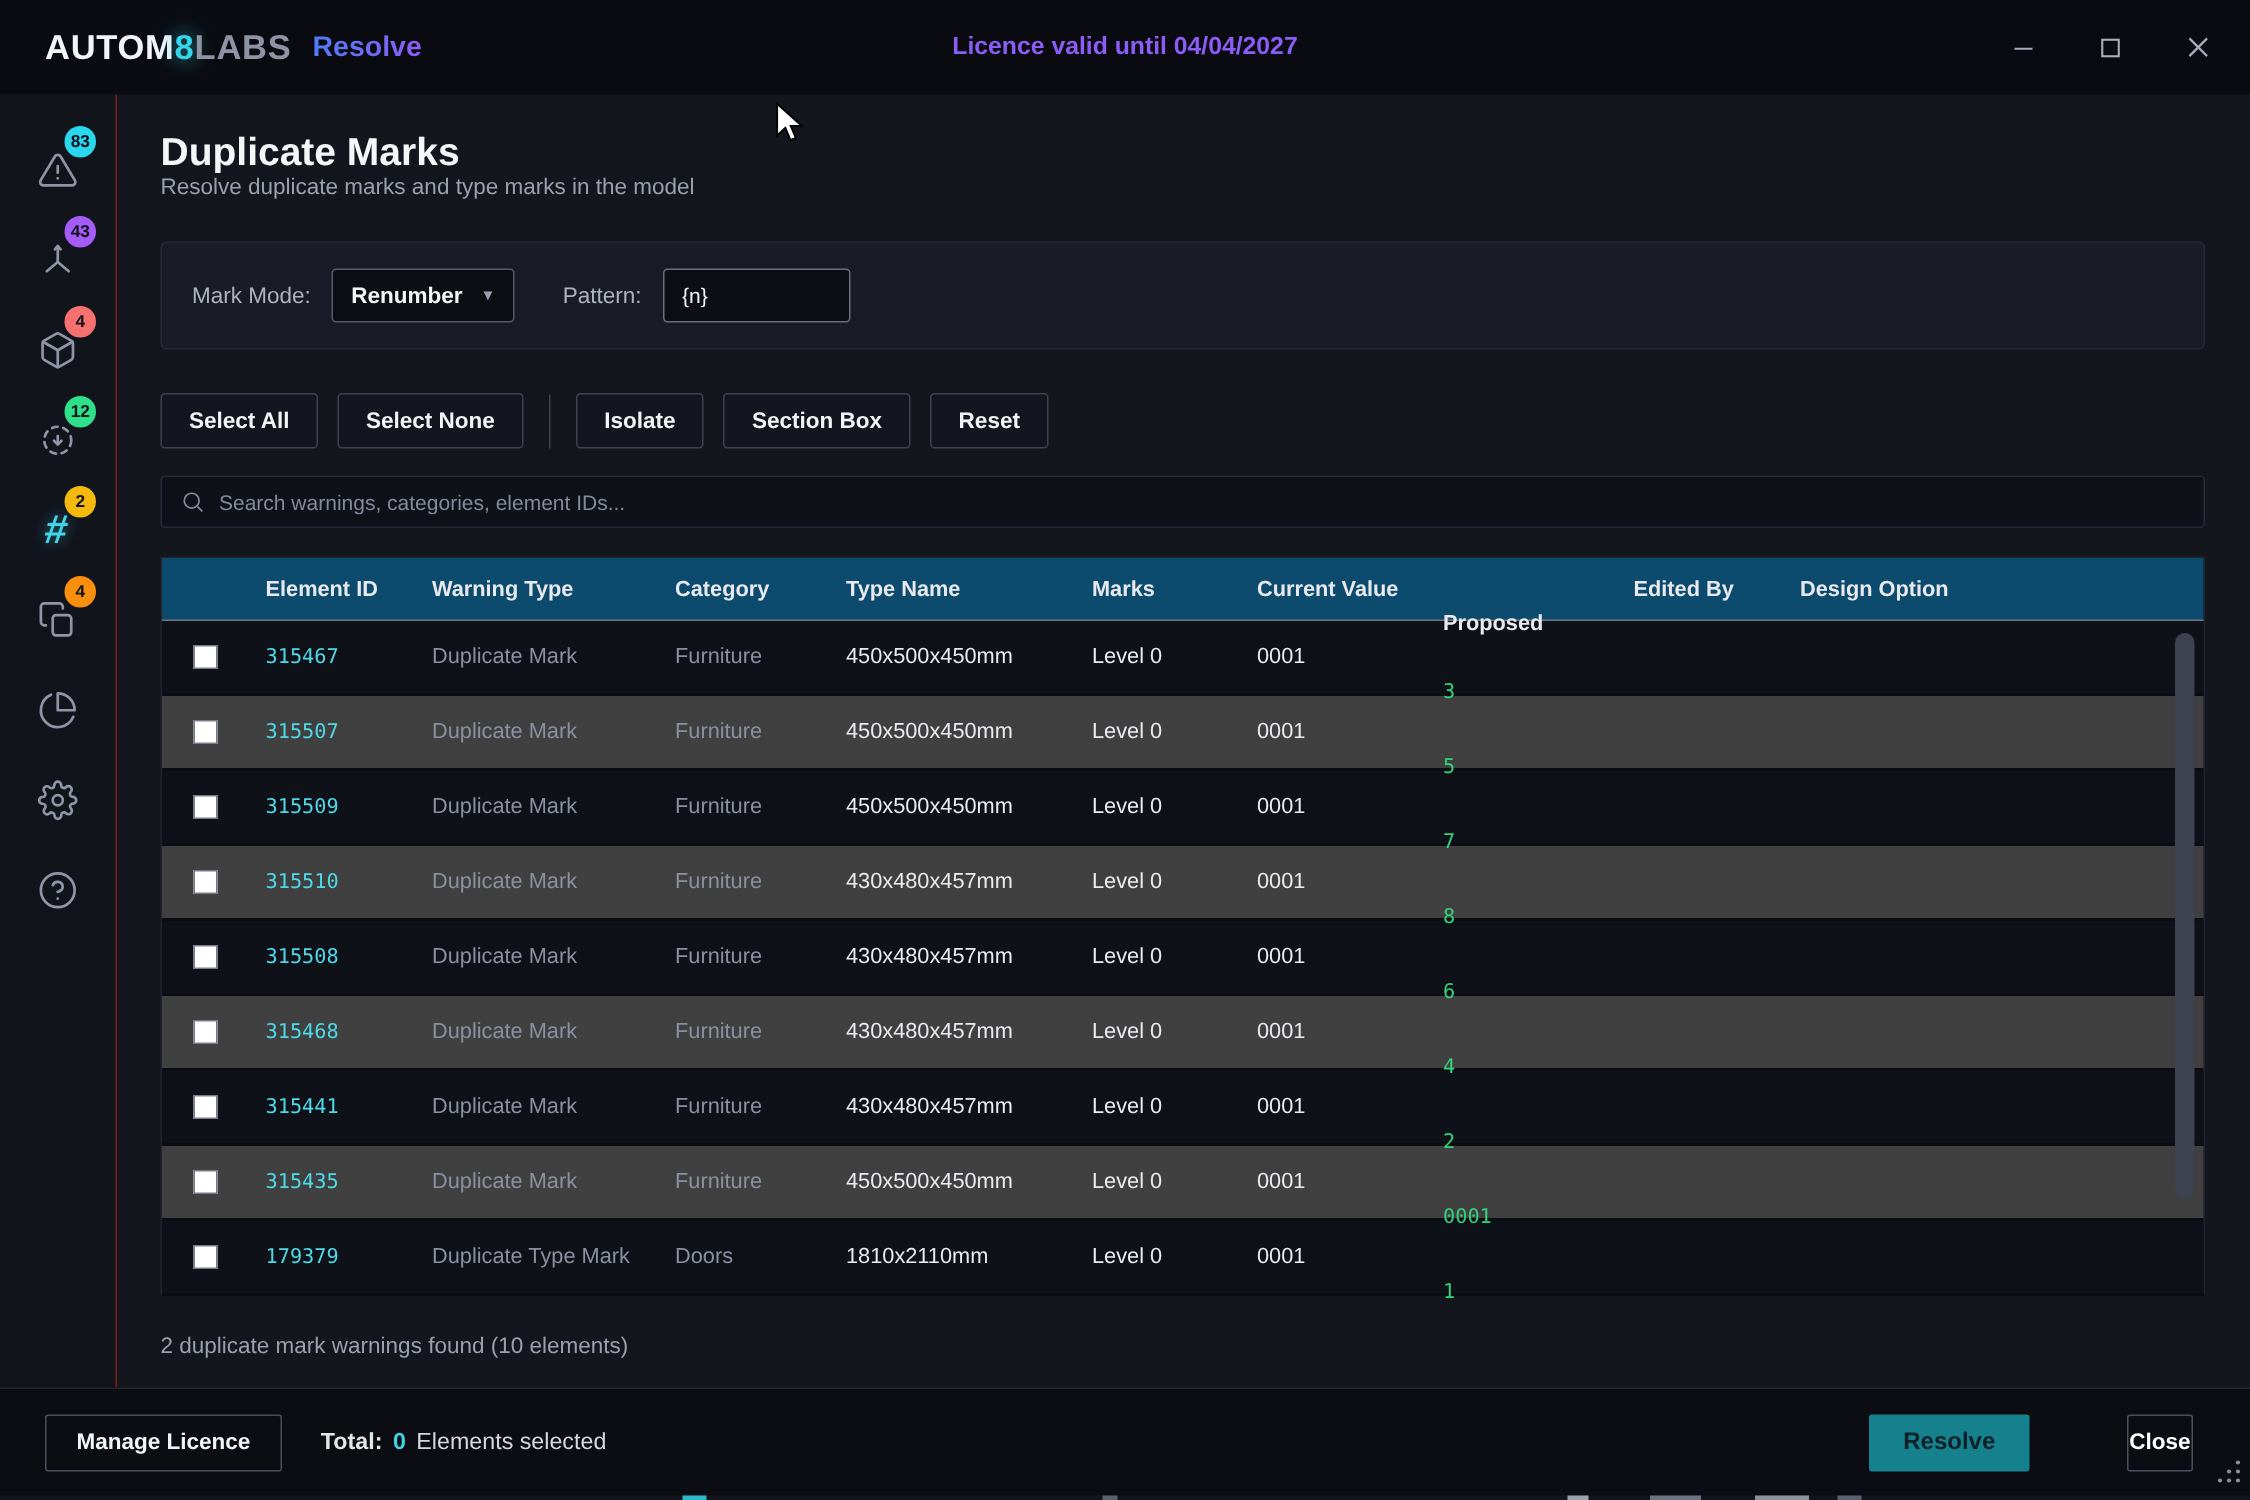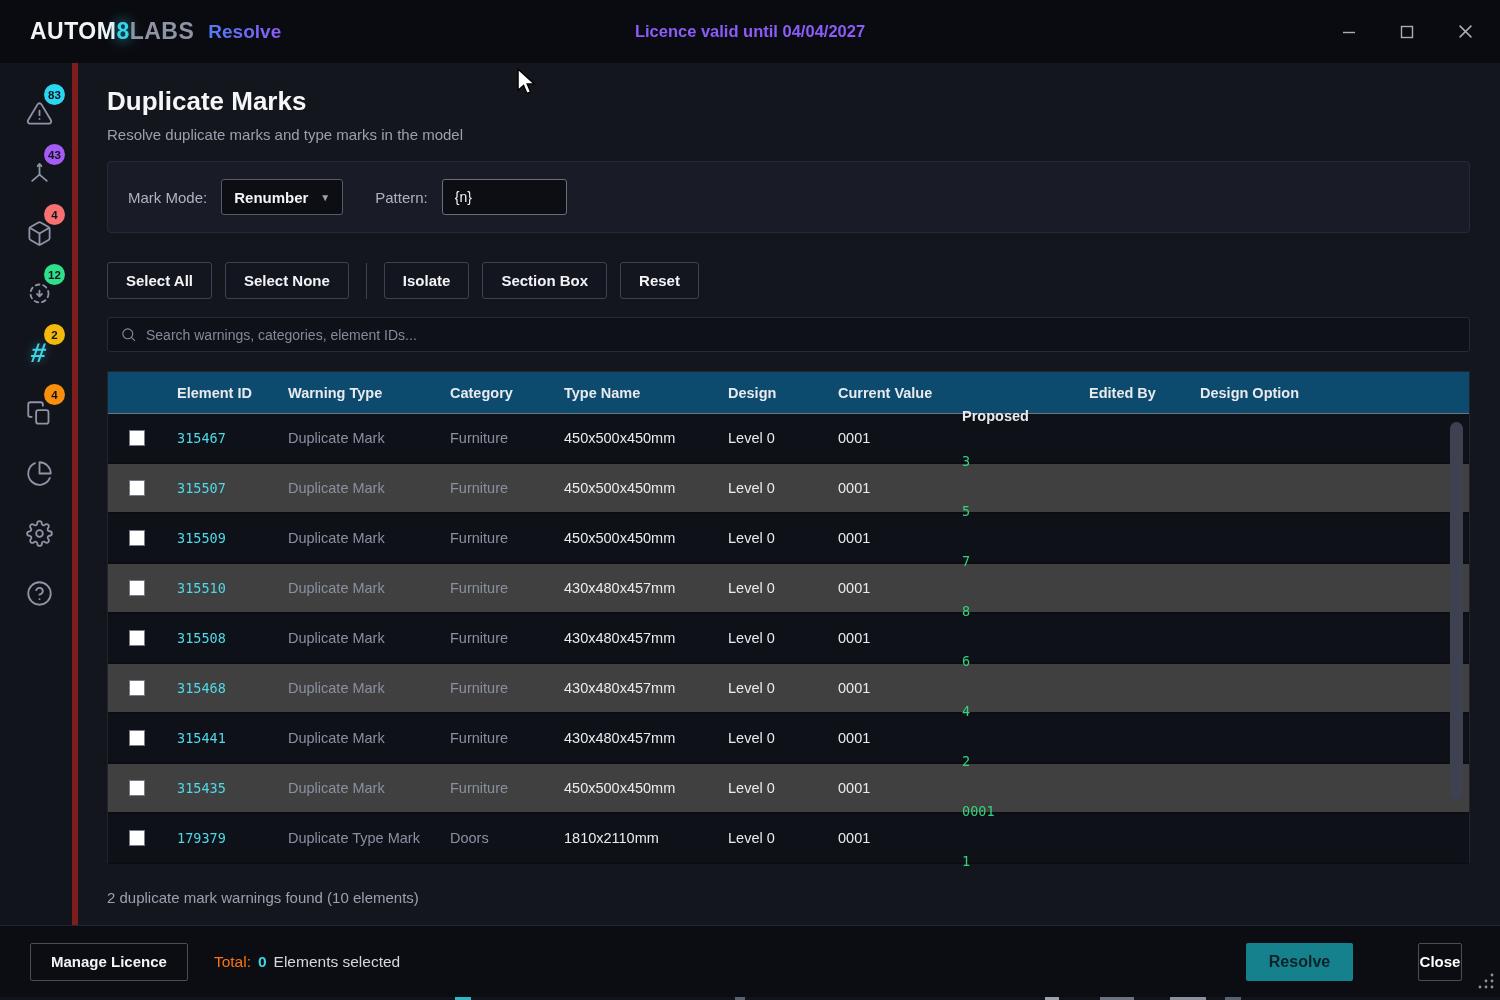--- a/index.html
+++ b/index.html
@@ -19,35 +19,35 @@
              -webkit-background-clip:text; background-clip:text; color:transparent; }
   .licence { position:absolute; left:50%; transform:translateX(-50%);
              font-size:16.5px; font-weight:bold; color:#8b5cf6; }
   .win-controls { position:absolute; right:24px; top:0; height:63px;
                   display:flex; align-items:center; gap:36px; }
   .wc-btn { width:22px; height:22px; display:flex; align-items:center; justify-content:center; cursor:default; }
   .wc-btn svg { stroke:#a8adba; stroke-width:1.4; fill:none; }
 
   
   .sidebar { position:absolute; left:0; top:63px; width:78px; height:862px; background:#12141c;
-             border-right:6px solid #7f1d1d; display:flex; flex-direction:column;
-             align-items:flex-start; padding-top:20px; }
+             border-right:1px solid #7f1d1d; display:flex; flex-direction:column;
+             align-items:flex-end; padding-top:20px; }
   .nav-item { position:relative; width:78px; height:60px; display:flex;
               align-items:center; justify-content:center; }
   .nav-item svg { stroke:#8f95a5; stroke-width:1.6; fill:none;
                   stroke-linecap:round; stroke-linejoin:round; }
   .nav-badge { position:absolute; top:1px; left:44px; min-width:21px; height:21px; padding:0 4px;
                border-radius:11px; display:flex; align-items:center; justify-content:center;
                font-size:11.5px; font-weight:bold; color:#10131c; }
   .hash-glyph { font-size:27px; font-weight:bold; color:#3fd5e6; transform:skewX(-8deg);
                 text-shadow:0 0 10px rgba(63,213,230,.45); }
 
   
   .page-title { position:absolute; left:107px; top:86px; font-size:26px; font-weight:bold; color:#f4f6f8; }
-  .page-sub   { position:absolute; left:107px; top:126px; font-size:15px; color:#9aa0ad; }
+  .page-sub   { position:absolute; left:107px; top:116px; font-size:15px; color:#9aa0ad; }
 
   .panel { position:absolute; left:107px; top:161px; width:1363px; height:72px;
            background:#191c26; border:1px solid #262a38; border-radius:4px;
            display:flex; align-items:center; padding-left:20px; }
   .field-label { font-size:15px; color:#aeb3bf; }
   .dropdown { margin-left:14px; width:122px; height:36px; background:#0d0e14;
               border:1px solid #565b68; border-radius:3px; display:flex; align-items:center;
               justify-content:space-between; padding:0 12px; cursor:default; }
   .dropdown .val { font-size:15px; font-weight:bold; color:#f2f4f6; }
   .dropdown .caret { font-size:10px; color:#9aa0ad; }
@@ -98,21 +98,21 @@
 
   .summary { position:absolute; left:107px; top:889px; font-size:15px; color:#9aa0ad; }
 
   
   .footer { position:absolute; left:0; right:0; top:925px; height:72px; background:#0c0d12;
             border-top:1px solid #23262f; display:flex; align-items:center; padding:0 38px 0 30px; }
   .manage-btn { height:38px; padding:0 20px; background:transparent; border:1px solid #4a4e5c;
                 color:#f2f4f6; font-size:15px; font-weight:bold; border-radius:2px;
                 font-family:"Liberation Sans",sans-serif; cursor:default; }
   .total-wrap { margin-left:26px; font-size:15.5px; color:#d5d8df; display:flex; gap:7px; }
-  .total-label { font-weight:normal; color:#f97316; }
+  .total-label { font-weight:bold; color:#e5e5e5; }
   .total-value { font-weight:bold; color:#3fd5e6; }
   .footer-right { margin-left:auto; display:flex; gap:17px; align-items:center; }
   .resolve-btn { width:107px; height:38px; background:#15818d; border:none; border-radius:2px;
                  color:#0e2129; font-size:16px; font-weight:bold;
                  font-family:"Liberation Sans",sans-serif; cursor:default; }
   .close-btn { width:44px; height:38px; background:transparent; border:1px solid #4a4e5c;
                border-radius:2px; color:#ffffff; font-size:15px; font-weight:bold;
                font-family:"Liberation Sans",sans-serif; cursor:default;margin-left:48px; }
   .resize-grip { position:absolute; right:4px; bottom:6px; }
   .resize-grip circle { fill:#8b90a0; }
@@ -251,21 +251,21 @@
     <input type="text" placeholder="Search warnings, categories, element IDs..." style="">
   </div>
 
   <div class="table">
     <div class="thead">
       <div class="th c0"></div>
     <div class="th c1">Element ID</div>
         <div class="th c2">Warning Type</div>
         <div class="th c3">Category</div>
         <div class="th c4">Type Name</div>
-        <div class="th c5">Design</div>
+        <div class="th c5">Marks</div>
         <div class="th c6">Current Value</div>
         <div class="th c7">Proposed</div>
         <div class="th c8">Edited By</div>
         <div class="th c9">Design Option</div>
       </div>
     <div class="tbody">
         <div class="tr odd">
           <div class="td c0">
             <span class="checkbox"></span>
           </div>

